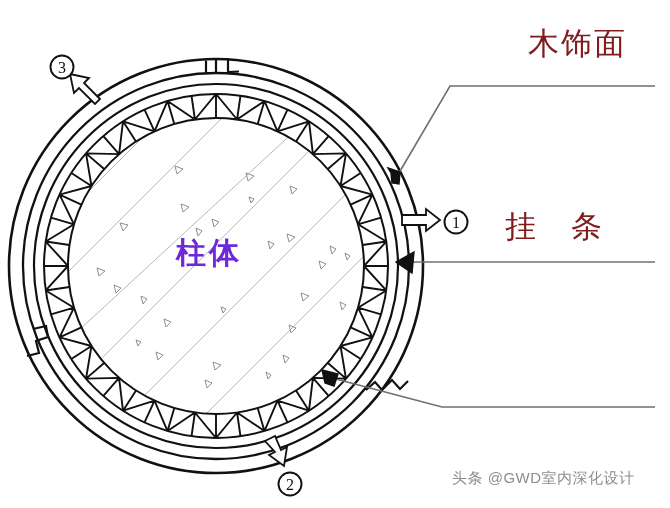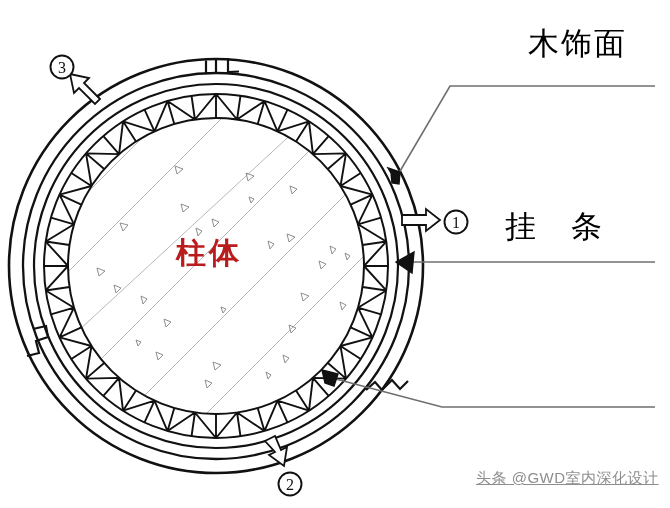--- a/index.html
+++ b/index.html
@@ -23,21 +23,21 @@
   }
   svg.draw {
     position: absolute;
     left: 0; top: 0;
     width: 670px;
     height: 508px;
     display: block;
   }
   .lbl {
     position: absolute;
-    color: #000000;
+    color: #7f1d1d;
     font-family: "Liberation Serif", "DejaVu Serif", serif;
     white-space: pre;
     line-height: 1;
   }
   #label-wood-veneer {
     left: 528px; top: 28px;
     font-size: 31px;
     letter-spacing: 2px;
   }
   #label-hanging-strip {
@@ -48,29 +48,28 @@
   #label-wood-base {
     left: 521px; top: 365px;
     font-size: 31px;
     letter-spacing: 2px;
   }
   #label-column-body {
     left: 176px; top: 238px;
     font-size: 30px;
     letter-spacing: 3px;
     font-weight: 600;
-    color: #b91c1c;
+    color: #6d28d9;
   }
   #watermark {
-    left: 476px; top: 470px;
+    left: 452px; top: 470px;
     font-size: 15px;
     color: #8e8e8e;
     font-family: "Liberation Sans", "DejaVu Sans", sans-serif;
     letter-spacing: 0.5px;
-    text-decoration: underline;
   }
 </style>
 </head>
 <body>
 
 <div id="stage">
 
   <svg class="draw" viewBox="0 0 670 508">
     <defs>
       <clipPath id="coreClip">

